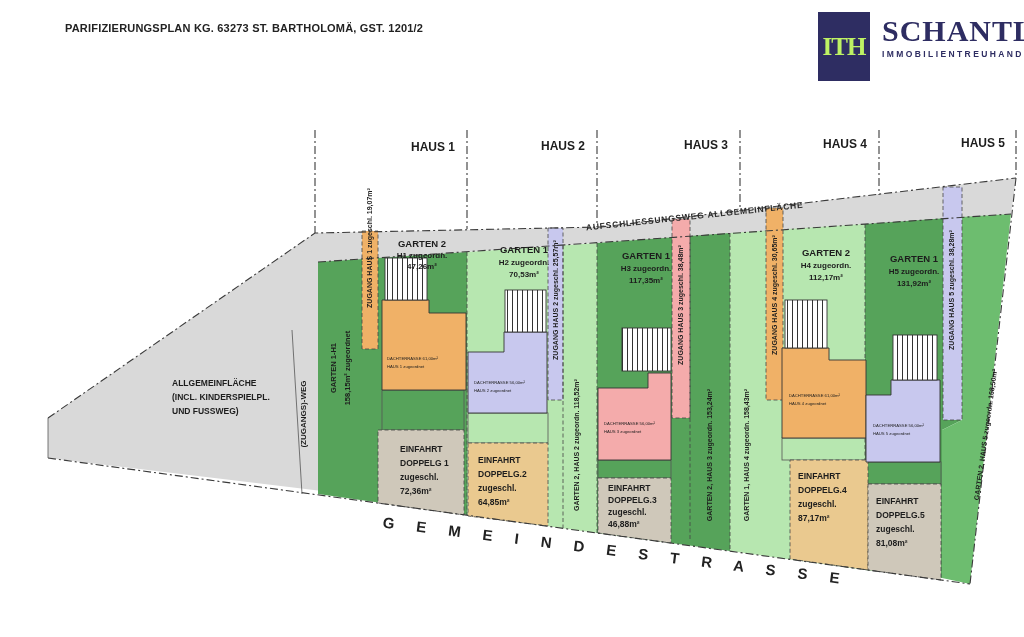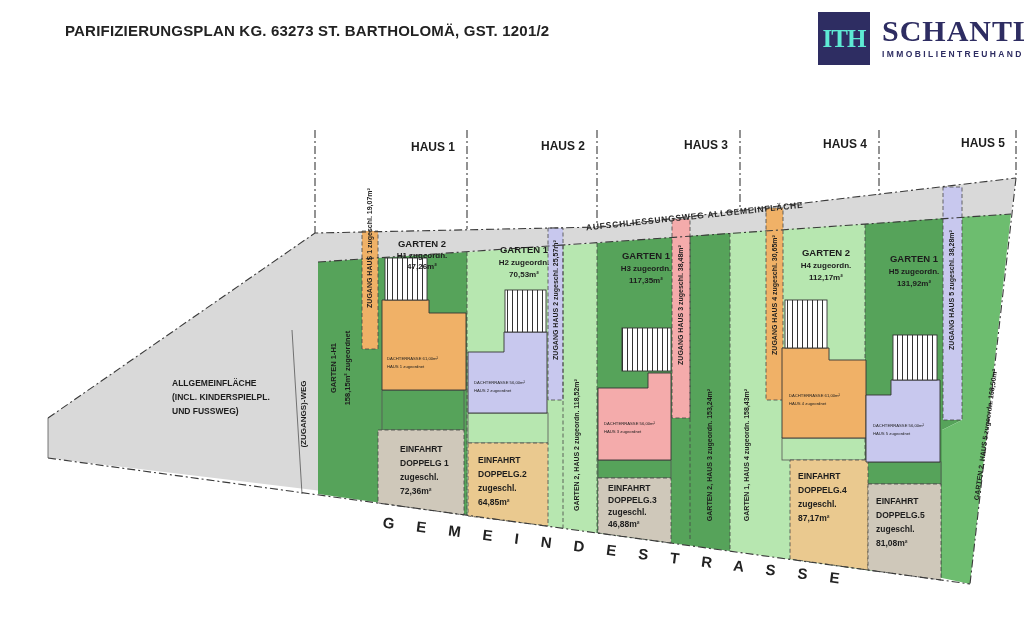--- a/index.html
+++ b/index.html
@@ -1,19 +1,19 @@
 <!DOCTYPE html>
 <html><head>
 <meta charset="utf-8">
 <style>
   html,body{margin:0;padding:0;background:#ffffff;width:1024px;height:637px;overflow:hidden;}
   .stage{position:relative;width:1024px;height:637px;font-family:"Liberation Sans",sans-serif;}
-  .title{position:absolute;left:65px;top:22px;font-size:15px;font-weight:700;color:#222;letter-spacing:.2px;}
+  .title{position:absolute;left:65px;top:22px;font-size:11px;font-weight:700;color:#222;letter-spacing:.2px;}
   .logo{position:absolute;left:818px;top:12px;display:flex;align-items:flex-start;}
-  .logo-box{width:52px;height:53px;background:#2e2d62;color:#5eead4;display:flex;align-items:center;justify-content:center;
+  .logo-box{width:52px;height:69px;background:#2e2d62;color:#bef264;display:flex;align-items:center;justify-content:center;
             font-family:"Liberation Serif",serif;font-weight:700;font-size:25px;letter-spacing:-1px;}
   .logo-txt{margin-left:12px;}
   .logo-name{font-family:"Liberation Serif",serif;font-weight:700;font-size:30px;line-height:30px;color:#2e2d62;letter-spacing:1px;margin-top:4px;}
   .logo-sub{font-size:8.5px;font-weight:600;letter-spacing:2.4px;color:#2e2d62;margin-top:3px;}
   svg{position:absolute;left:0;top:0;}
   text{font-family:"Liberation Sans",sans-serif;fill:#1d1d1d;}
   .haus{font-size:12px;font-weight:600;}
   .gl1{font-size:9.5px;font-weight:700;}
   .gl2{font-size:8px;font-weight:600;}
   .vstrip{font-size:7px;font-weight:700;}

